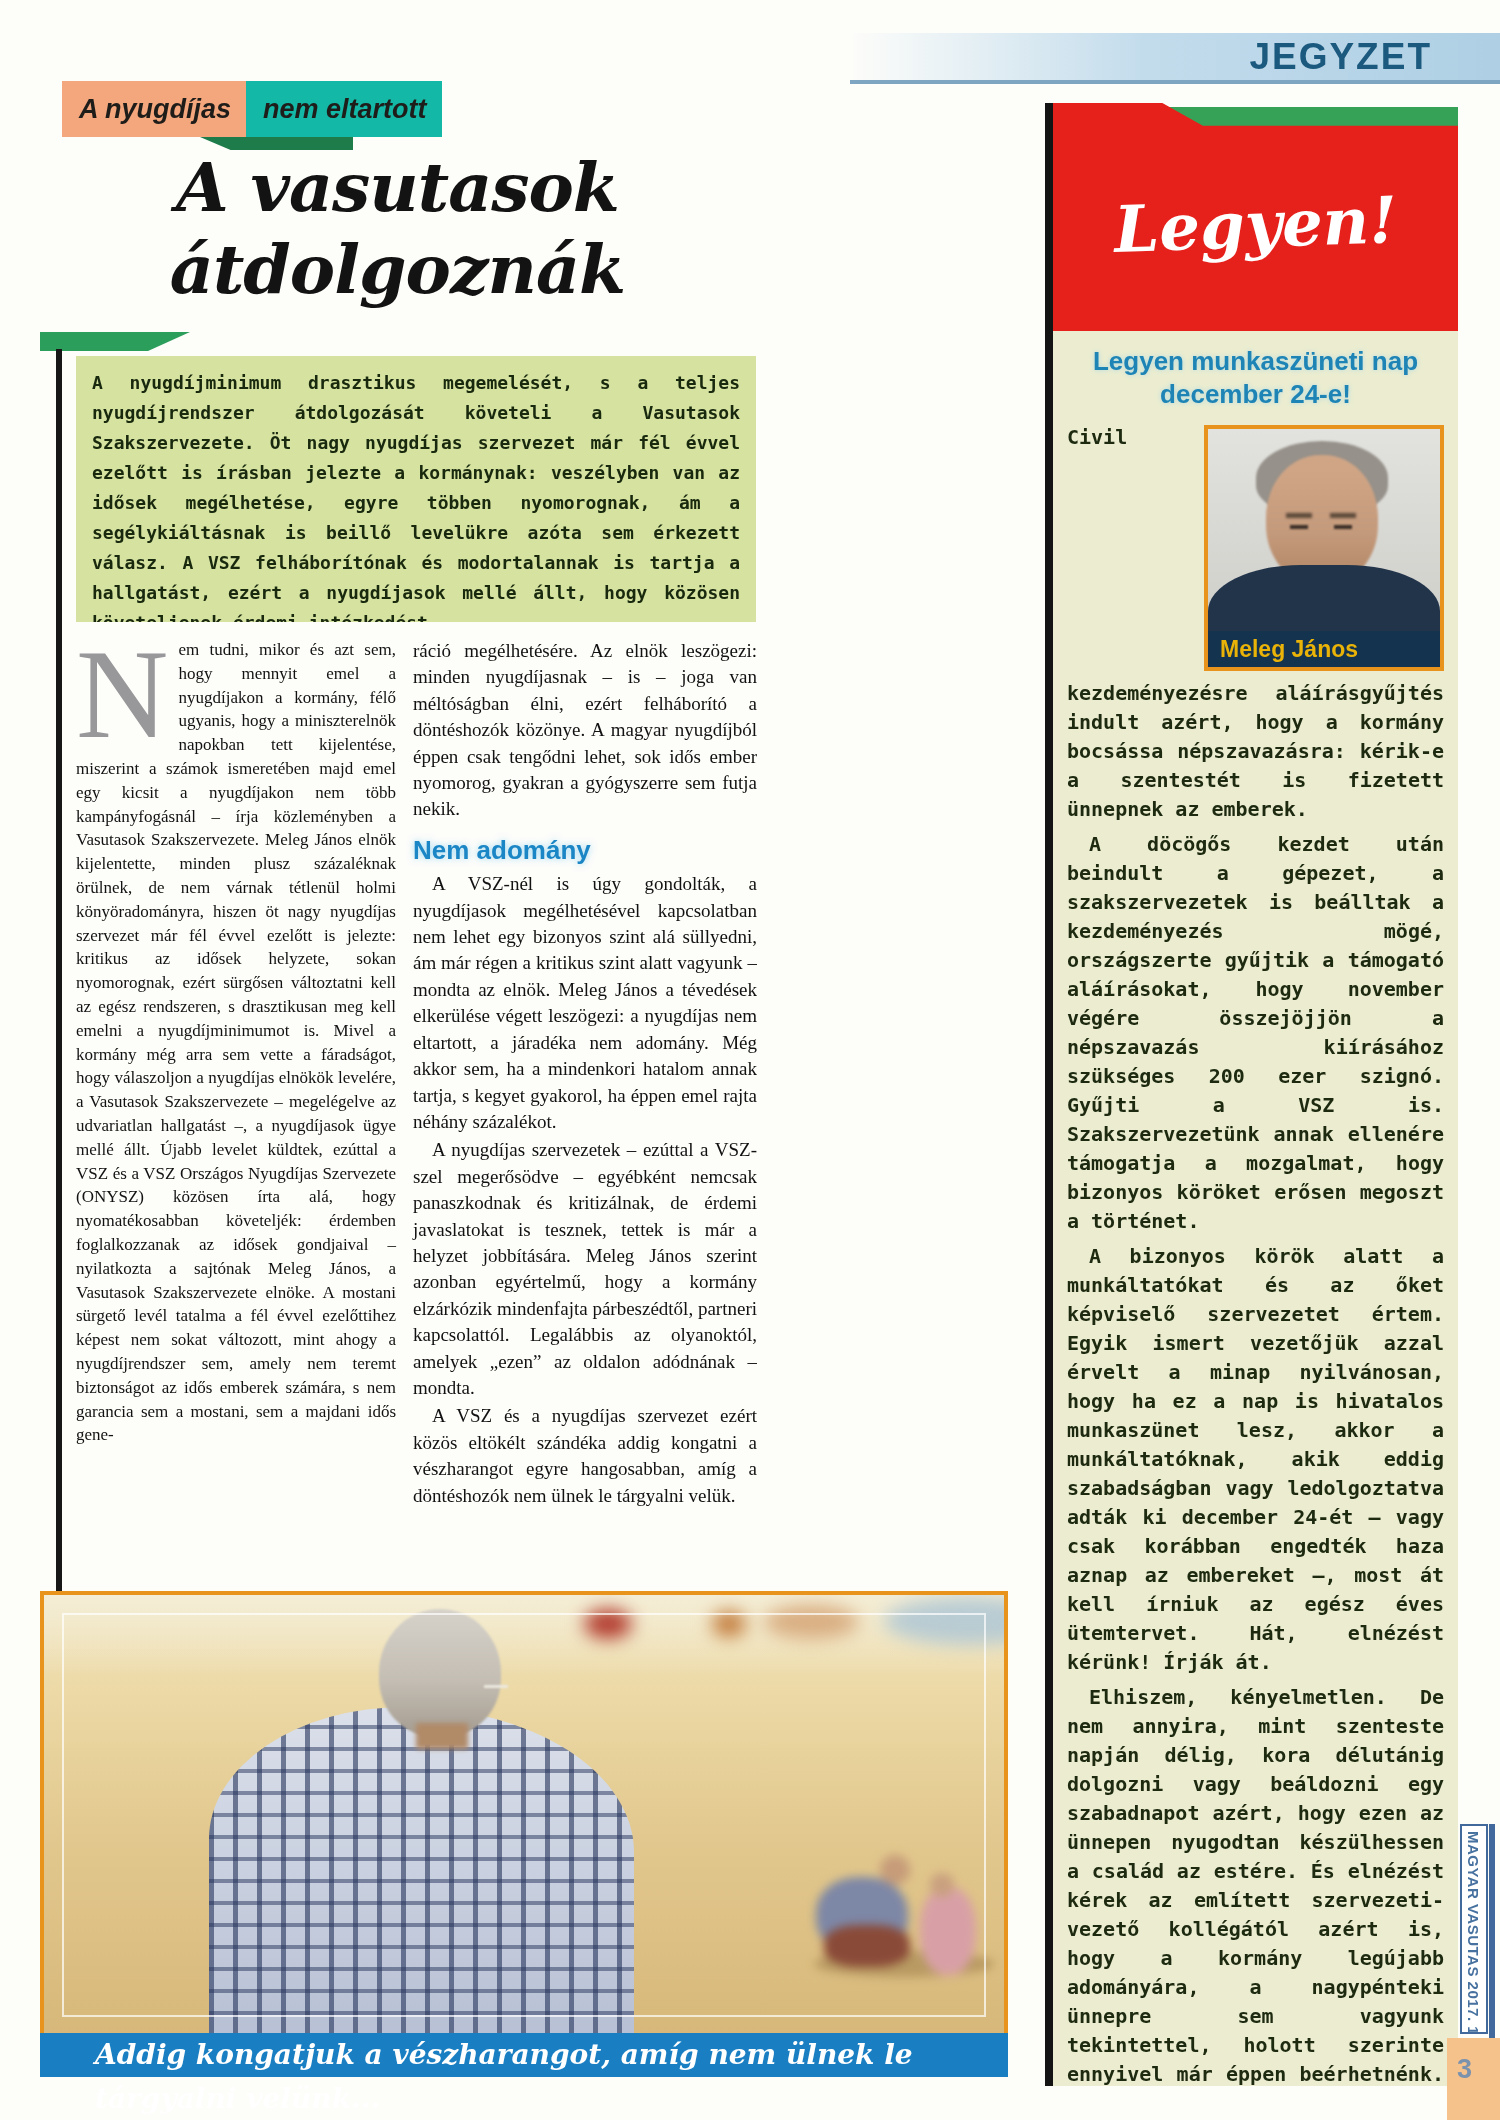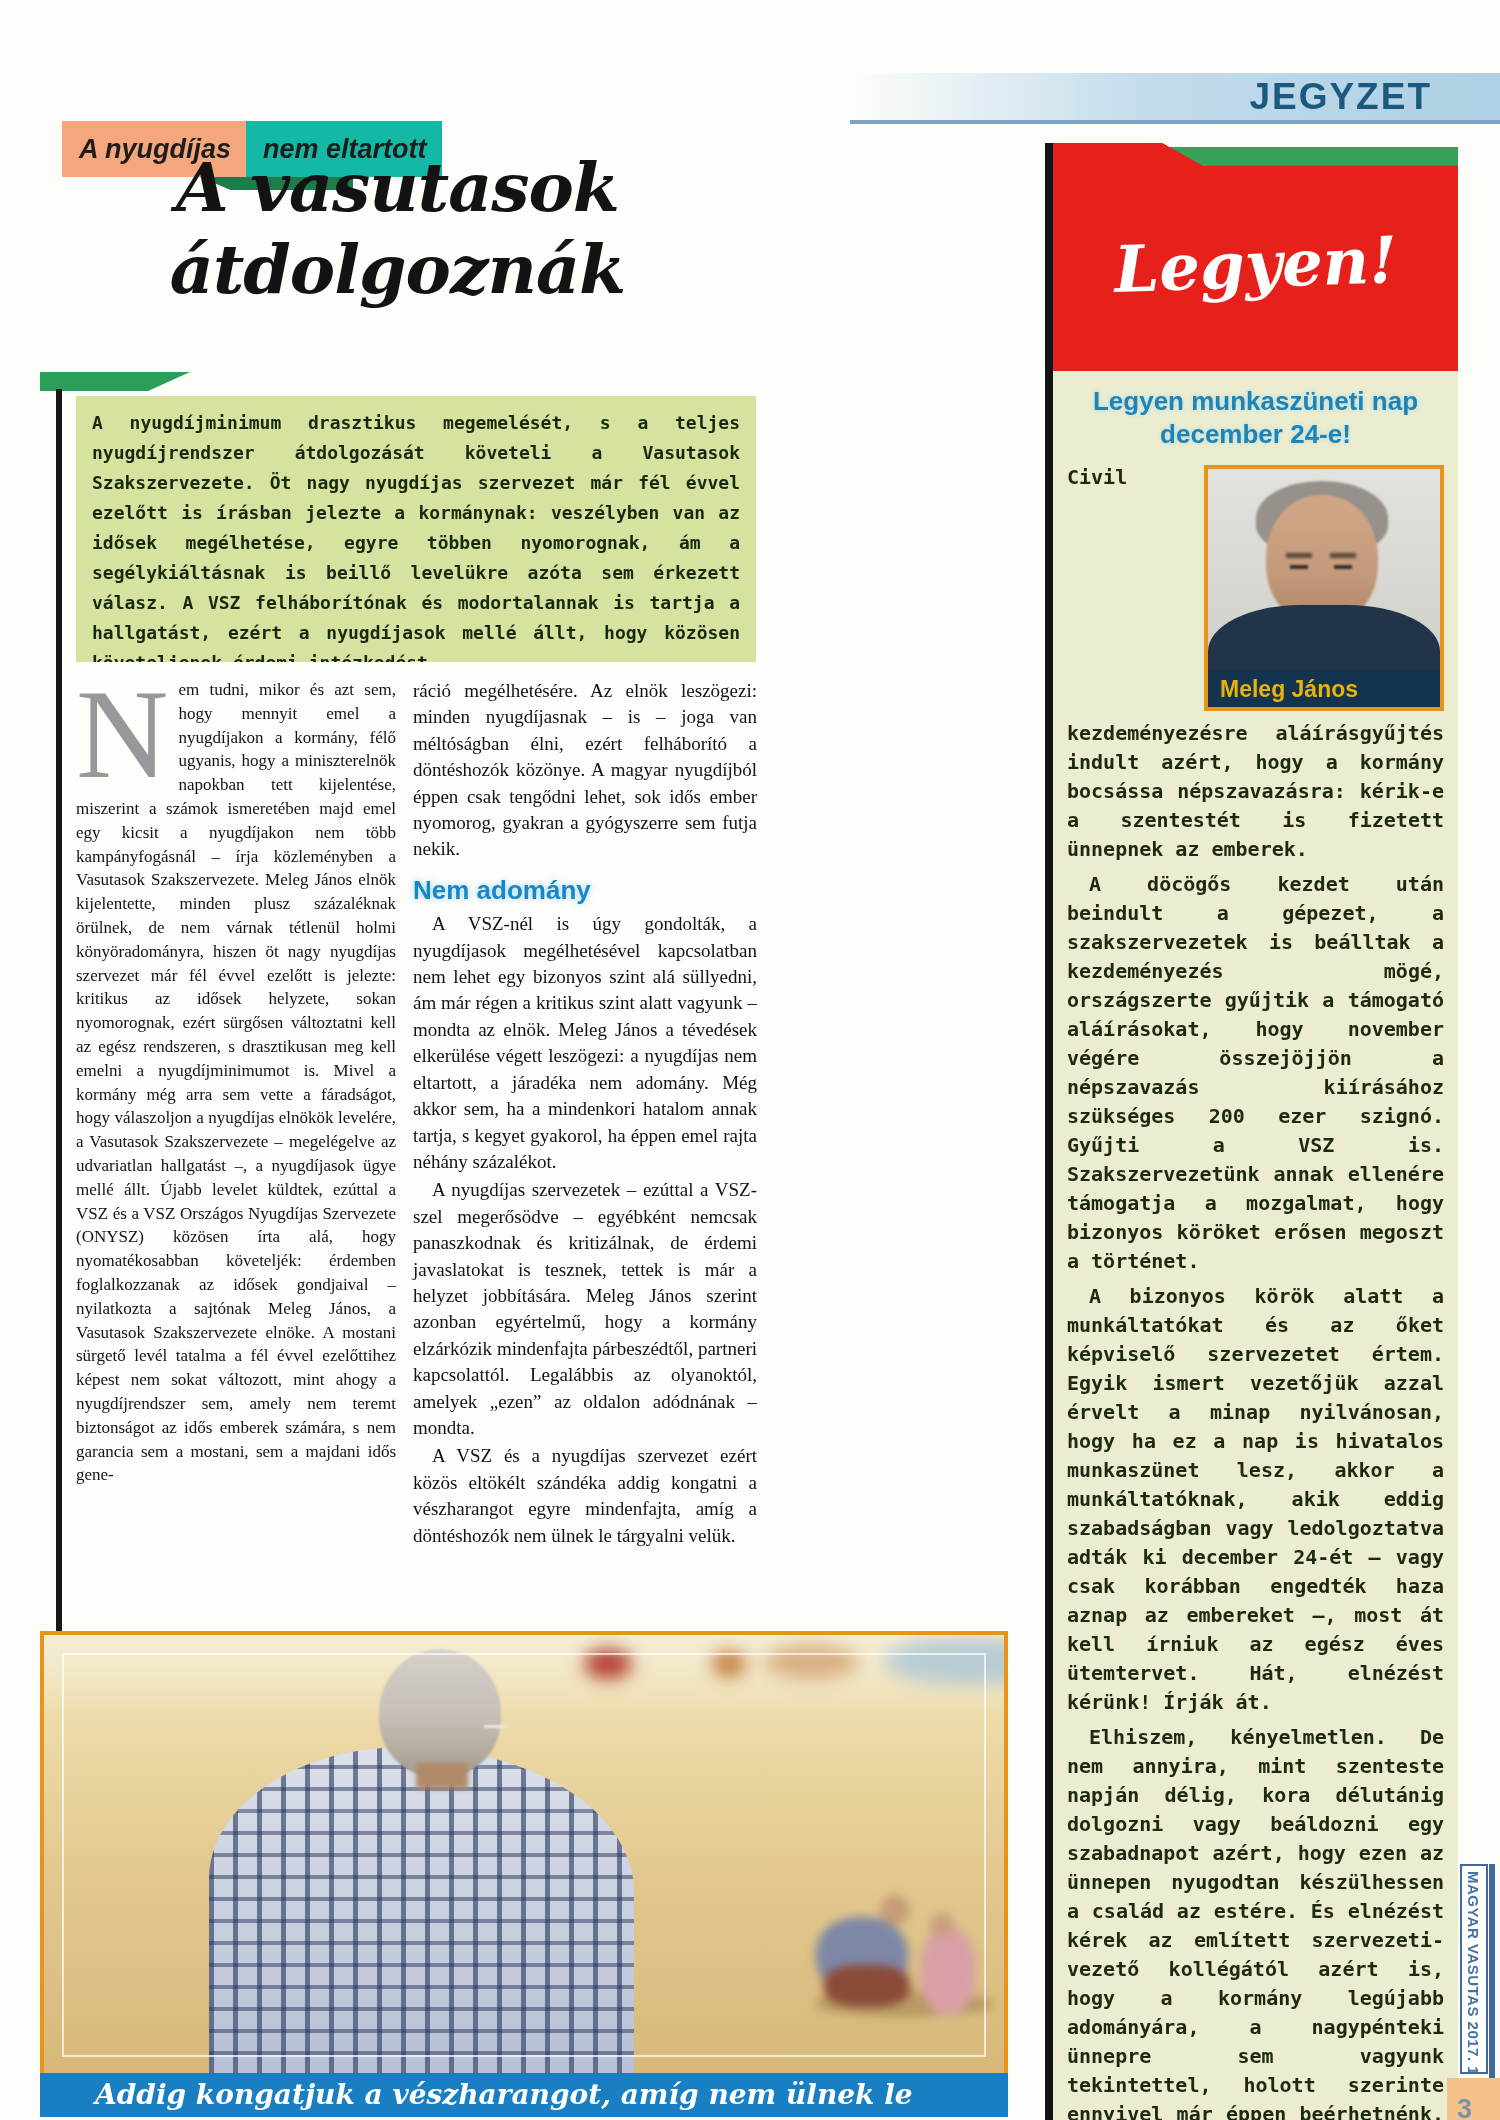--- a/index.html
+++ b/index.html
@@ -1,18 +1,18 @@
 <!DOCTYPE html>
 <html lang="hu"><head>
 <meta charset="utf-8">
 <style>
   html,body{margin:0;padding:0;background:#888;}
   .page{position:relative;width:1500px;height:2120px;background:#fdfdfa;overflow:hidden;
         font-family:"Liberation Serif",serif;}
-  .abs{position:absolute;margin-top:40px;}
+  .abs{position:absolute;}
 
   
   .jegyzet-bar{left:850px;top:33px;width:650px;height:47px;
     background:linear-gradient(to right,rgba(195,220,236,0) 0%,#c3dcec 45%,#aecfe4 100%);
     border-bottom:4px solid #7ea6c2;text-align:right;}
   .jegyzet-bar span{display:inline-block;margin-right:68px;
     font-family:"Liberation Sans",sans-serif;font-weight:bold;font-size:37px;line-height:47px;
     letter-spacing:2px;color:#1b5a7e;}
 
   
@@ -148,21 +148,21 @@
 
   <div class="abs cols">
     <div class="col col1">
       <p><span class="dropcap">N</span><span>em tudni, mikor és azt sem, hogy mennyit emel a nyugdíjakon a kormány, félő ugyanis, hogy a miniszterelnök napokban tett kijelentése, miszerint a számok ismeretében majd emel egy kicsit a nyugdíjakon nem több kampányfogásnál – írja közleményben a Vasutasok Szakszervezete. Meleg János elnök kijelentette, minden plusz százaléknak örülnek, de nem várnak tétlenül holmi könyöradományra, hiszen öt nagy nyugdíjas szervezet már fél évvel ezelőtt is jelezte: kritikus az idősek helyzete, sokan nyomorognak, ezért sürgősen változtatni kell az egész rendszeren, s drasztikusan meg kell emelni a nyugdíjminimumot is. Mivel a kormány még arra sem vette a fáradságot, hogy válaszoljon a nyugdíjas elnökök levelére, a Vasutasok Szakszervezete – megelégelve az udvariatlan hallgatást –, a nyugdíjasok ügye mellé állt. Újabb levelet küldtek, ezúttal a VSZ és a VSZ Országos Nyugdíjas Szervezete (ONYSZ) közösen írta alá, hogy nyomatékosabban követeljék: érdemben foglalkozzanak az idősek gondjaival – nyilatkozta a sajtónak Meleg János, a Vasutasok Szakszervezete elnöke. A mostani sürgető levél tatalma a fél évvel ezelőttihez képest nem sokat változott, mint ahogy a nyugdíjrendszer sem, amely nem teremt biztonságot az idős emberek számára, s nem garancia sem a mostani, sem a majdani idős gene-</span></p>
     </div>
     <div class="col col2">
       <p>ráció megélhetésére. Az elnök leszögezi: minden nyugdíjasnak – is – joga van méltóságban élni, ezért felháborító a döntéshozók közönye. A magyar nyugdíjból éppen csak tengődni lehet, sok idős ember nyomorog, gyakran a gyógyszerre sem futja nekik.</p>
       <div class="subhead">Nem adomány</div>
       <p class="indent">A VSZ-nél is úgy gondolták, a nyugdíjasok megélhetésével kapcsolatban nem lehet egy bizonyos szint alá süllyedni, ám már régen a kritikus szint alatt vagyunk – mondta az elnök. Meleg János a tévedések elkerülése végett leszögezi: a nyugdíjas nem eltartott, a járadéka nem adomány. Még akkor sem, ha a mindenkori hatalom annak tartja, s kegyet gyakorol, ha éppen emel rajta néhány százalékot.</p>
       <p class="indent">A nyugdíjas szervezetek – ezúttal a VSZ-szel megerősödve – egyébként nemcsak panaszkodnak és kritizálnak, de érdemi javaslatokat is tesznek, tettek is már a helyzet jobbítására. Meleg János szerint azonban egyértelmű, hogy a kormány elzárkózik mindenfajta párbeszédtől, partneri kapcsolattól. Legalábbis az olyanoktól, amelyek „ezen” az oldalon adódnának – mondta.</p>
-      <p class="indent">A VSZ és a nyugdíjas szervezet ezért közös eltökélt szándéka addig kongatni a vészharangot egyre mindenfajta, amíg a döntéshozók nem ülnek le tárgyalni velük.</p>
+      <p class="indent">A VSZ és a nyugdíjas szervezet ezért közös eltökélt szándéka addig kongatni a vészharangot egyre hangosabban, amíg a döntéshozók nem ülnek le tárgyalni velük.</p>
     </div>
   </div>
 
   <div class="abs beach">
     <div class="haze"></div>
     <div class="bgfigs">
       <div class="blob" style="left:540px;top:14px;width:48px;height:30px;background:#b23b2e;"></div>
       <div class="blob" style="left:668px;top:16px;width:34px;height:26px;background:#c27a3a;"></div>
       <div class="blob" style="left:720px;top:10px;width:95px;height:34px;background:#d9ae82;"></div>
       <div class="blob" style="left:840px;top:2px;width:170px;height:48px;background:#aac4d4;opacity:.8;"></div>

